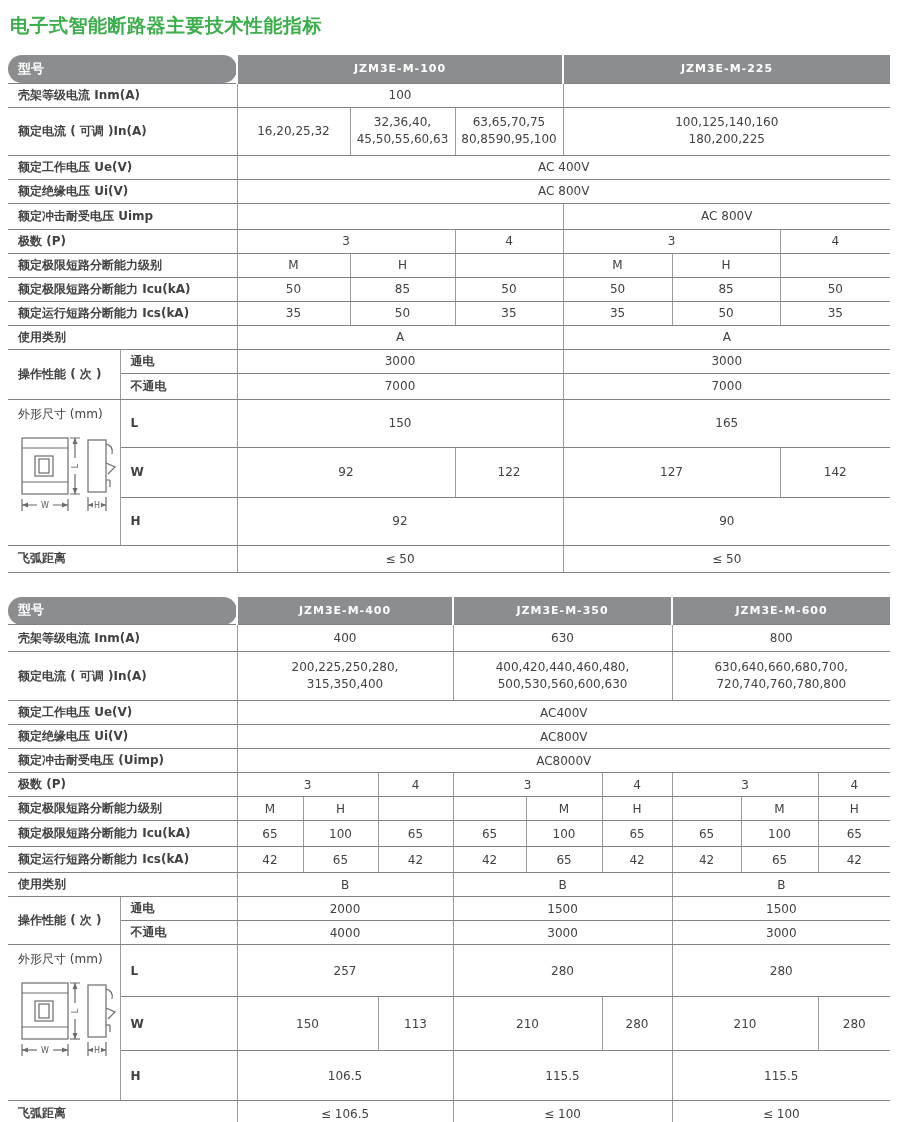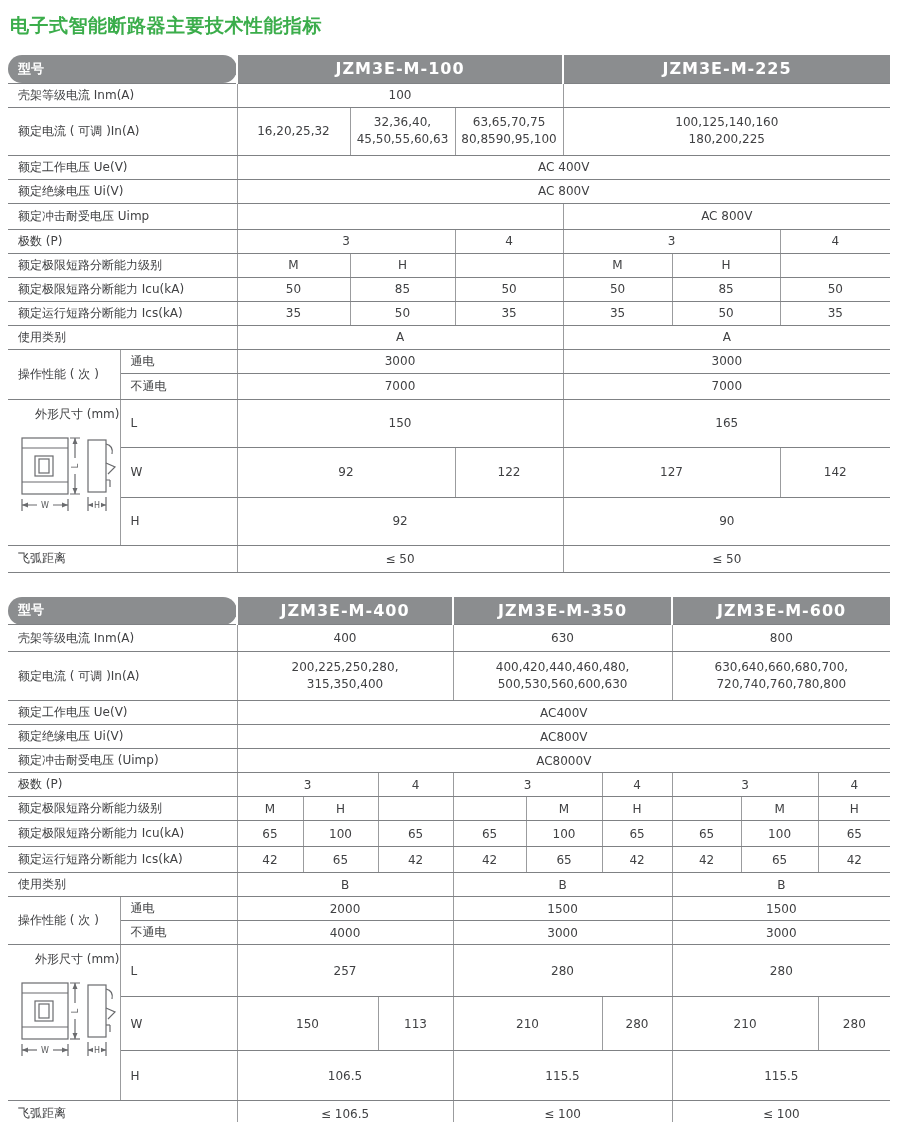--- a/index.html
+++ b/index.html
@@ -18,32 +18,32 @@
     border-collapse:collapse;table-layout:fixed;width:882px;
   }
   td{
     border:1px solid #9b9c9e;
     border-top-color:#7f8184;border-bottom-color:#7f8184;
     font-size:12px;text-align:center;vertical-align:middle;
     padding:2px 3px;overflow:hidden;
   }
   tr > td:first-child{border-left:none;border-radius:14px;}
   tr > td:last-child{border-right:none;margin-top:31px;}
-  td.lbl{text-align:left;padding-left:10px;}
+  td.lbl{text-align:left;padding-left:10px;font-weight:bold;}
   .pre{white-space:pre-line;line-height:1.4;}
   .thead td{
     background:#8b8d8f;color:#ffffff;border:none;
     font-weight:bold;font-size:13px;
   }
   .thead td + td{border-left:2px solid #ffffff;}
-  .thead td.model{font-size:16px;letter-spacing:1px;}
+  .thead td.model{font-size:11px;letter-spacing:1px;}
   .r24{height:24px}.r26{height:26px}.r27{height:27px}.r28{height:28px}
   .r48{height:48px}.r49{height:49px}.r50{height:50px}.r52{height:52px}.r54{height:54px}
   .t1{margin-bottom:24px;}
-  td.dimcell{vertical-align:top;text-align:right;padding:6px 0 0 10px;margin-top:28px;}
+  td.dimcell{vertical-align:top;text-align:left;padding:6px 0 0 10px;margin-top:28px;}
   .dim-svg{display:block;margin:10px 0 0 0px;}
   .dim-svg text{font-size:8px;fill:#58595b;font-family:"DejaVu Sans","Liberation Sans",sans-serif;}
 </style>
 </head>
 <body>
 
 <div class="page">
 
   <h1 class="title">电子式智能断路器主要技术性能指标</h1>
 

